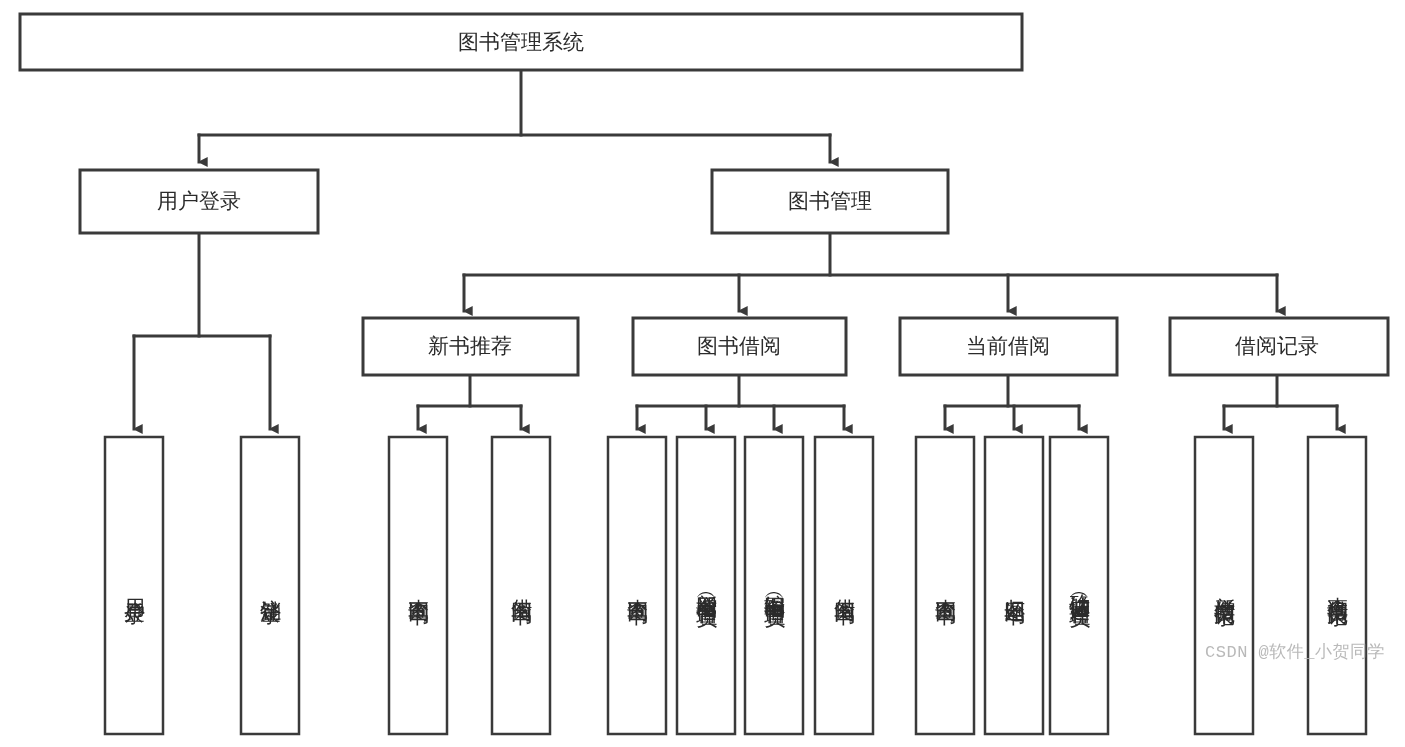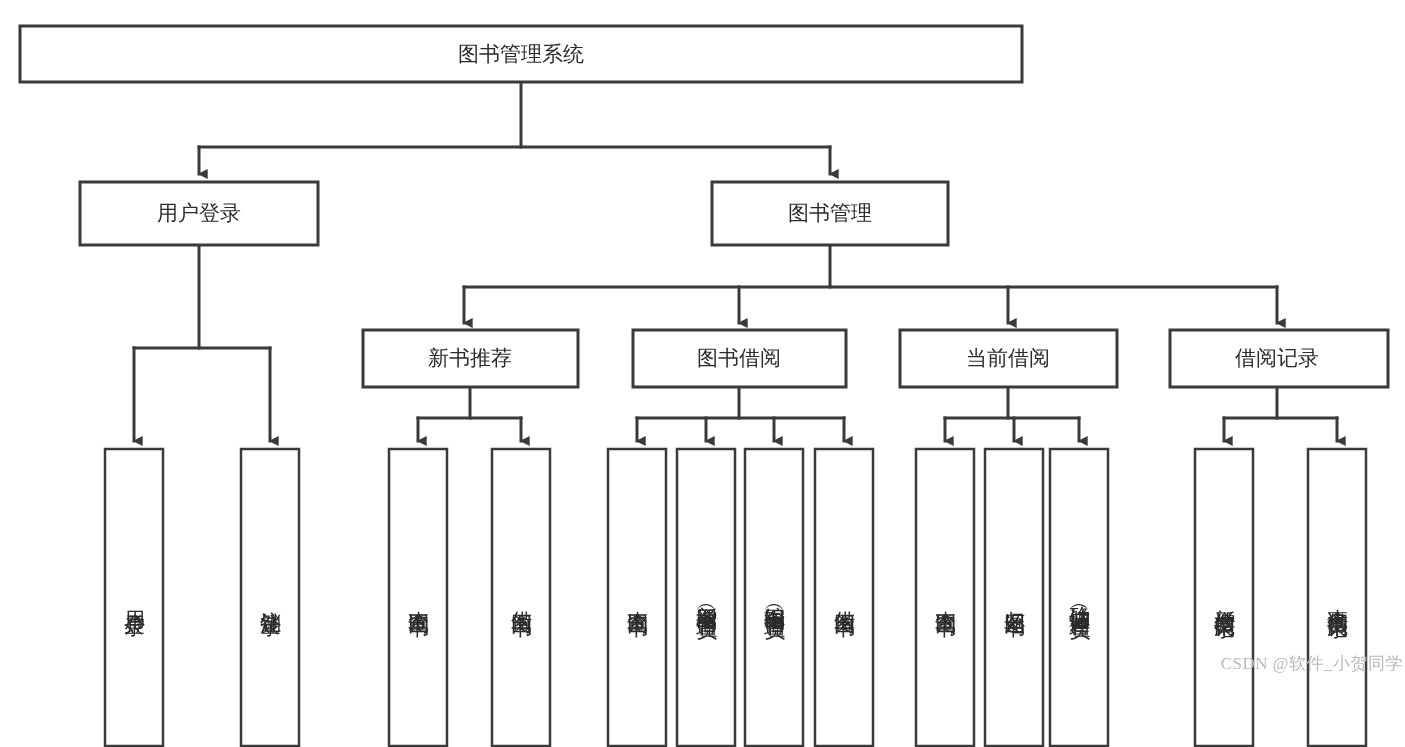--- a/index.html
+++ b/index.html
@@ -12,21 +12,20 @@
     font-family: "DejaVu Sans", "Liberation Sans", sans-serif;
     width: 1405px;
     height: 747px;
     overflow: hidden;
   }
   #diagram-root {
     position: relative;
     width: 1405px;
     height: 669px;
     background: #ffffff;
-    margin-top: 12px;
   }
   svg.diagram {
     position: absolute;
     top: 0;
     left: 0;
     width: 1405px;
     height: 747px;
   }
   .node-box {
     fill: #ffffff;
@@ -58,23 +57,23 @@
     line-height: 1.12;
     color: #2b2b2b;
     letter-spacing: 2px;
     text-align: center;
     white-space: nowrap;
     user-select: none;
     pointer-events: none;
   }
   .watermark {
     position: absolute;
-    right: 2px;
+    right: 20px;
     bottom: 6px;
-    font-family: Liberation Serif, serif;
+    font-family: Liberation Mono, monospace;
     font-size: 17px;
     color: #b9b9b9;
     letter-spacing: 0.5px;
     white-space: nowrap;
   }
 </style>
 </head>
 <body>
 
 <div id="diagram-root">

